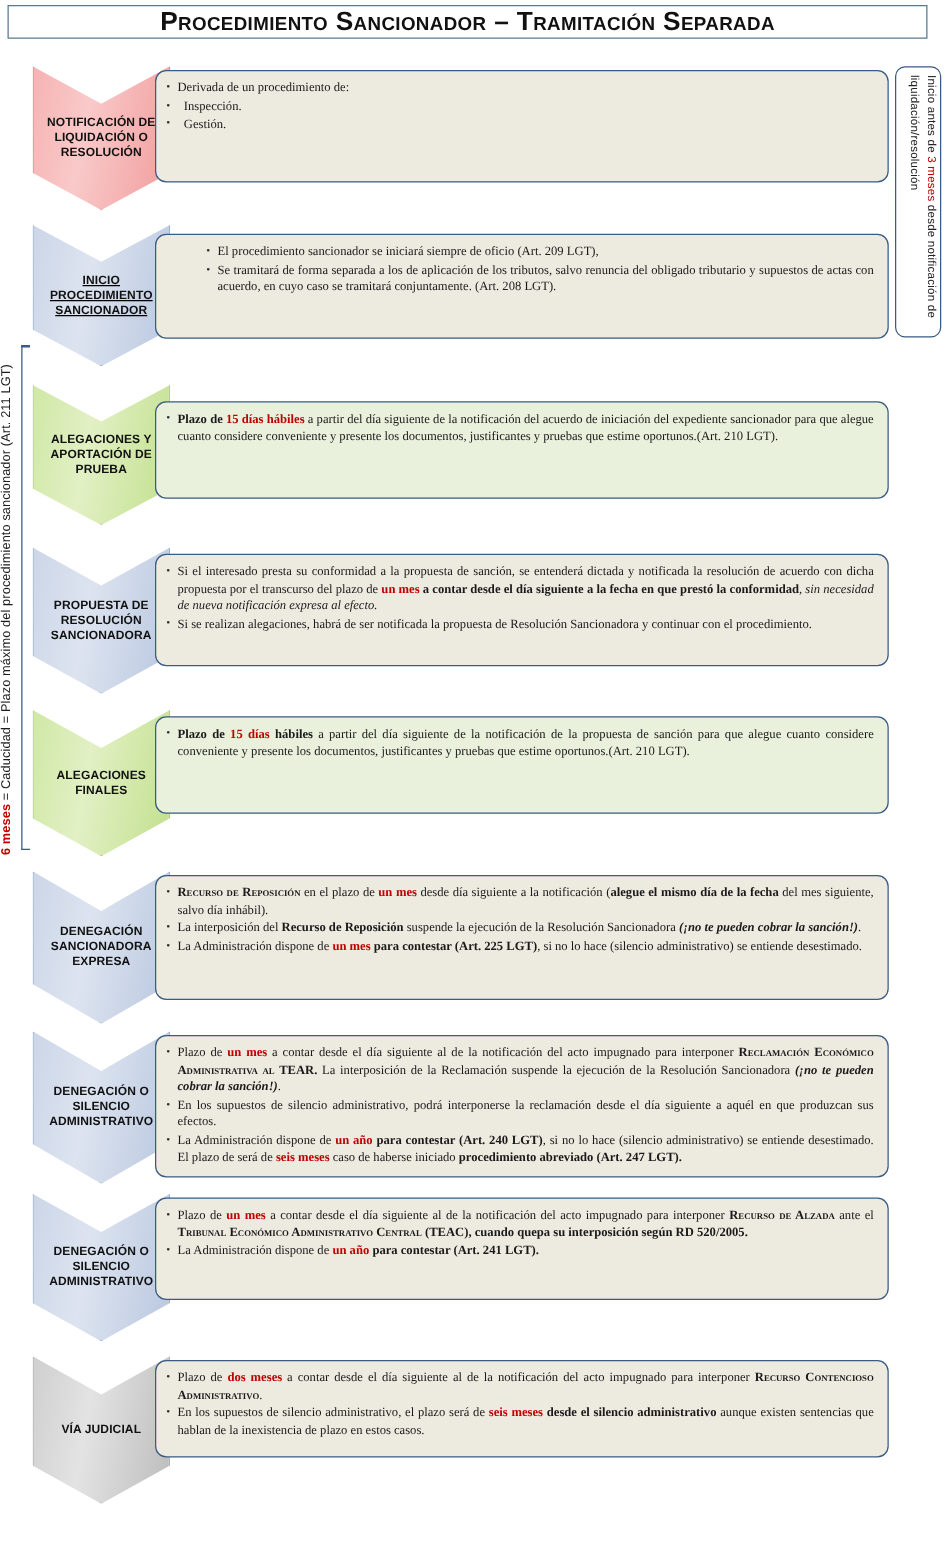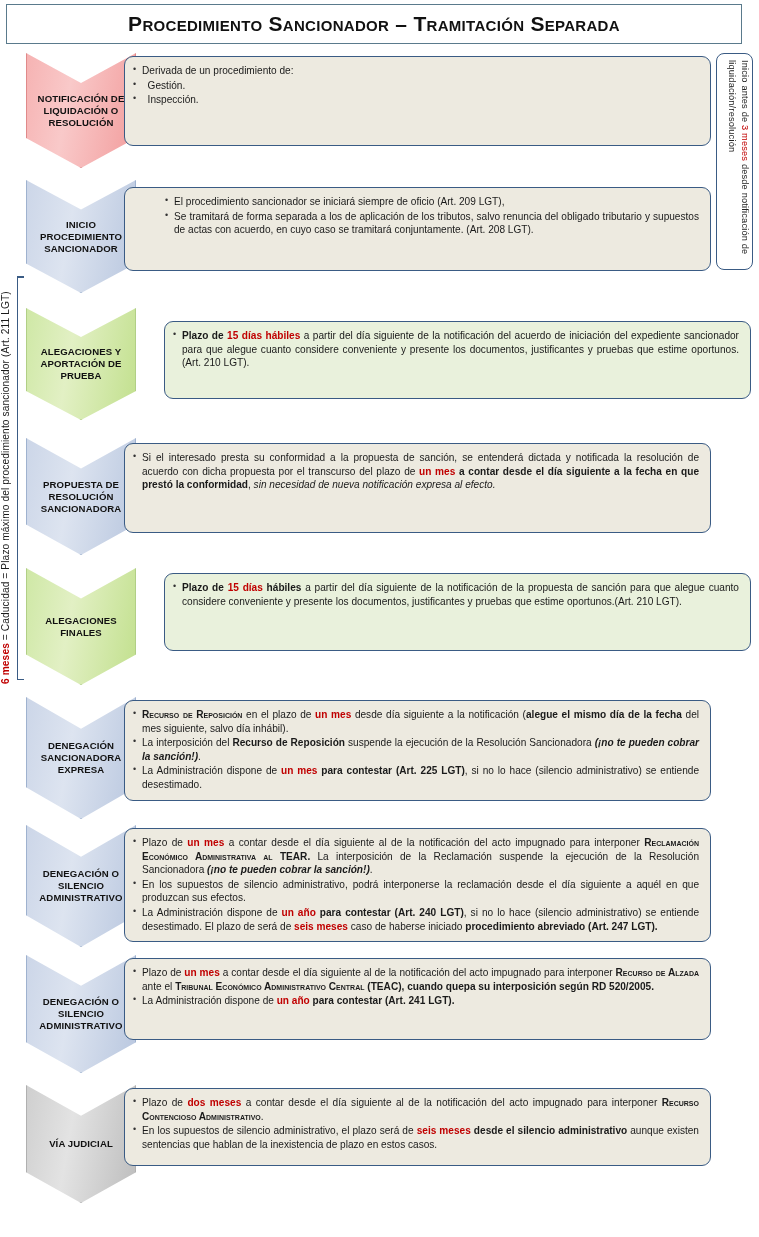--- a/index.html
+++ b/index.html
@@ -11,21 +11,21 @@
     width: 759px; height: 1237px;
     font-family: "Liberation Sans", sans-serif;
     position: relative;
     overflow: hidden;
   }
 
   
   #title-box {
     position: absolute;
     left: 6px; top: 4px;
-    width: 736px; height: 40px;
+    width: 736px; height: 27px;
     border: 1px solid #5a7a8c;
     background: #ffffff;
     display: flex; align-items: center; justify-content: center;
   }
   #title-text {
     font-family: "Liberation Sans", sans-serif;
     font-weight: bold;
     font-size: 21px;
     letter-spacing: .3px;
     color: #111111;
@@ -120,21 +120,21 @@
   .content-box {
     position: absolute;
     left: 124px;
     width: 587px;
     background: #edeae0;
     border: 1px solid #3a5b84;
     border-radius: 9px;
     padding: 7px 11px 7px 8px;
   }
   .content-box ul {
-    margin: 0; padding: 0; list-style: none;
+    margin: 0; padding: 0; list-style: none; font-family: Liberation Serif, serif;
   }
   .content-box li {
     position: relative;
     padding-left: 9px;
     font-size: 10.1px;
     line-height: 13.6px;
     color: #1a1a1a;
     text-align: justify;
     margin-bottom: 1px;
   }
@@ -145,21 +145,21 @@
     font-size: 9px;
     color: #333333;
   }
   .red  { color: #c00000; align-items: center; }
   .b    { font-weight: bold; }
   .i    { font-style: italic; }
   .sc   { font-variant: small-caps; font-weight: bold; }
   .bi   { font-weight: bold; font-style: italic; }
 
   
-  .content-box.green-tint { background: #e9f1dc; margin-left: 40px; }
+  .content-box.green-tint { background: #e9f1dc; }
 </style>
 </head>
 <body>
 
 <div id="title-box">
   <div id="title-text">Procedimiento Sancionador – Tramitación Separada</div>
 </div>
 
 <div id="right-note">
   <div id="right-note-text">Inicio antes de <span class="red">3 meses</span> desde notificación de liquidación/resolución</div>
@@ -168,25 +168,25 @@
 <div id="left-bracket"></div>
 <div id="left-note-text"><span class="red">6 meses</span> = Caducidad = Plazo máximo del procedimiento sancionador (Art. 211 LGT)</div>
 
 <div id="flow">
     <div class="chev red" style="top: 53px; height: 115px;">
       <div class="chev-label">NOTIFICACIÓN DE LIQUIDACIÓN O RESOLUCIÓN</div>
     </div>
     <div class="content-box" style="top: 56px; min-height: 90px;">
       <ul>
         <li>Derivada de un procedimiento de:</li>
+        <li>&nbsp;&nbsp;Inspección.</li>
         <li>&nbsp;&nbsp;Gestión.</li>
-        <li>&nbsp;&nbsp;Inspección.</li>
-      </ul>
-    </div>
-    <div class="chev blue" style="top: 180px; height: 113px;">
+      </ul>
+    </div>
+    <div class="chev blue" style="top: 180px; height: 113px; text-decoration: underline;">
       <div class="chev-label">INICIO PROCEDIMIENTO SANCIONADOR</div>
     </div>
     <div class="content-box" style="top: 187px; min-height: 84px; padding-left: 40px;">
       <ul>
         <li>El procedimiento sancionador se iniciará siempre de oficio (Art. 209 LGT),</li>
         <li>Se tramitará de forma separada a los de aplicación de los tributos, salvo renuncia del obligado tributario y supuestos de actas con acuerdo, en cuyo caso se tramitará conjuntamente. (Art. 208 LGT).</li>
       </ul>
     </div>
     <div class="chev green" style="top: 308px; height: 112px;">
       <div class="chev-label">ALEGACIONES Y APORTACIÓN DE PRUEBA</div>
@@ -195,20 +195,21 @@
       <ul>
         <li><span class="b">Plazo de </span><span class="red b">15 días hábiles</span> a partir del día siguiente de la notificación del acuerdo de iniciación del expediente sancionador para que alegue cuanto considere conveniente y presente los documentos, justificantes y pruebas que estime oportunos.(Art. 210 LGT).</li>
       </ul>
     </div>
     <div class="chev blue" style="top: 438px; height: 117px;">
       <div class="chev-label">PROPUESTA DE RESOLUCIÓN SANCIONADORA</div>
     </div>
     <div class="content-box" style="top: 443px; min-height: 90px;">
       <ul>
         <li>Si el interesado presta su conformidad a la propuesta de sanción, se entenderá dictada y notificada la resolución de acuerdo con dicha propuesta por el transcurso del plazo de <span class="red b">un mes</span> <span class="b">a contar desde el día siguiente a la fecha en que prestó la conformidad</span>, <span class="i">sin necesidad de nueva notificación expresa al efecto.</span></li>
+        <li>Si se realizan alegaciones, habrá de ser notificada la propuesta de Resolución Sancionadora y continuar con el procedimiento.</li>
       </ul>
     </div>
     <div class="chev green" style="top: 568px; height: 117px;">
       <div class="chev-label">ALEGACIONES FINALES</div>
     </div>
     <div class="content-box green-tint" style="top: 573px; min-height: 78px;">
       <ul>
         <li><span class="b">Plazo de </span><span class="red b">15 días</span> <span class="b">hábiles</span> a partir del día siguiente de la notificación de la propuesta de sanción para que alegue cuanto considere conveniente y presente los documentos, justificantes y pruebas que estime oportunos.(Art. 210 LGT).</li>
       </ul>
     </div>

